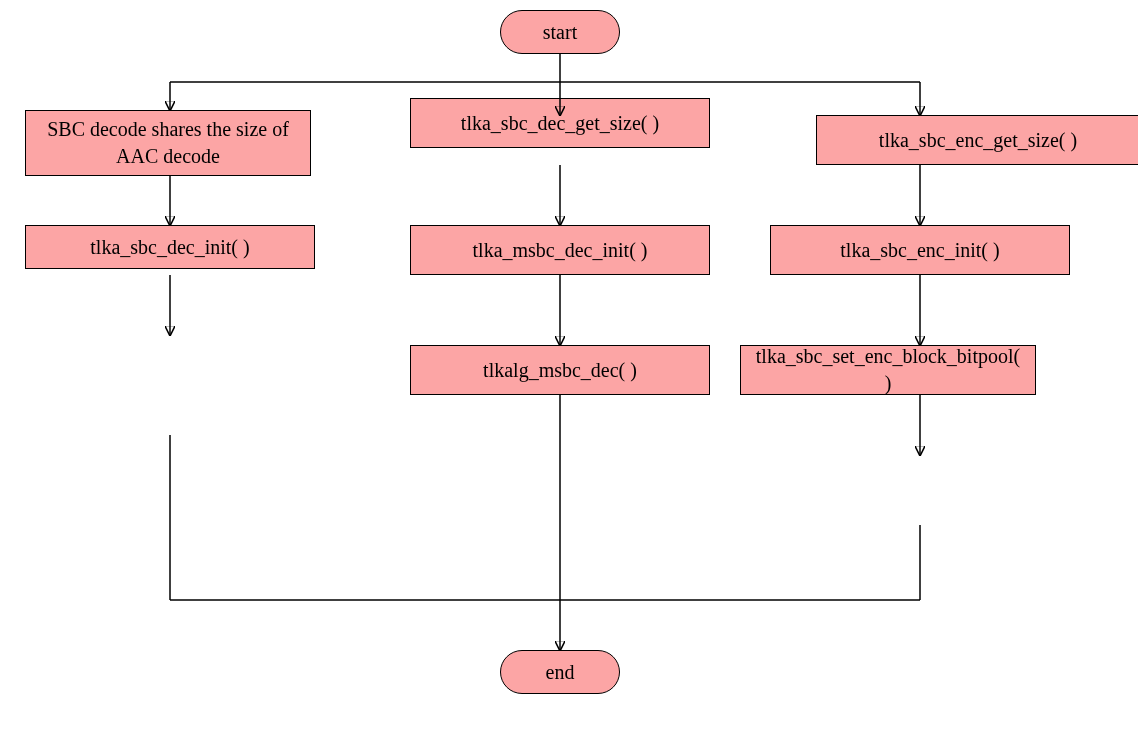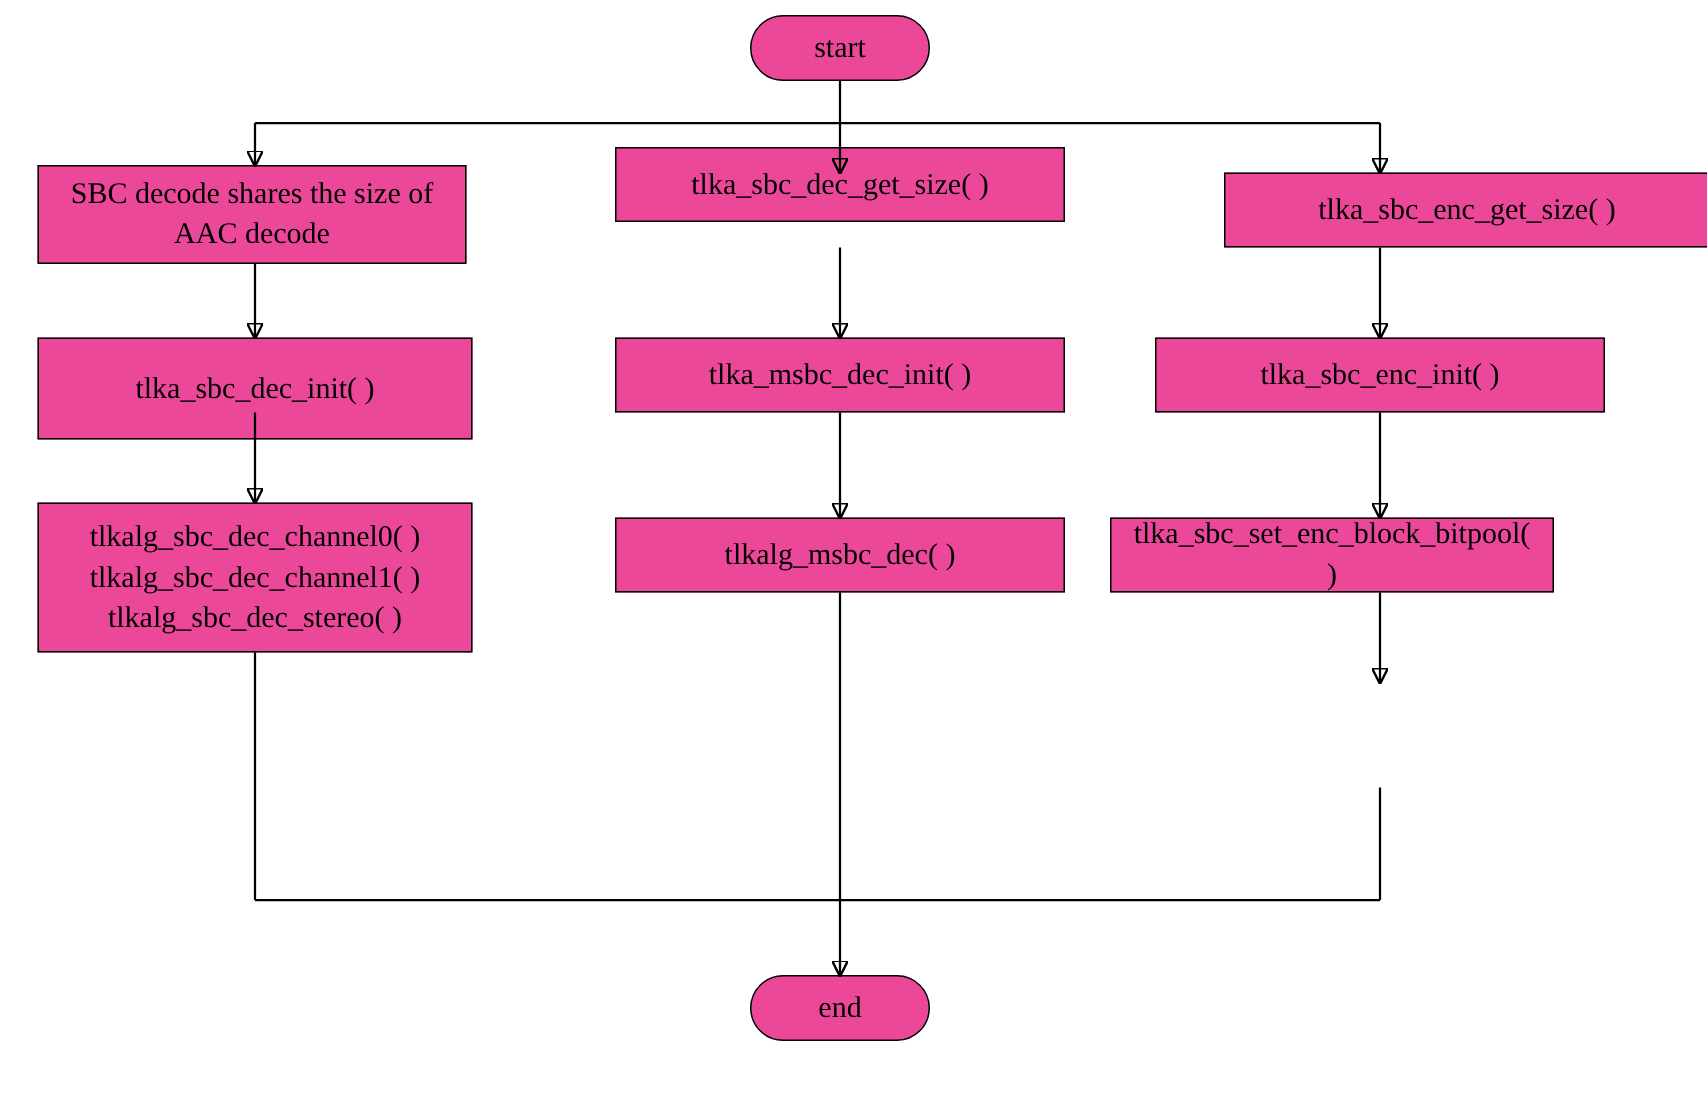--- a/index.html
+++ b/index.html
@@ -11,21 +11,21 @@
     color: #000;
   }
   .canvas {
     position: relative;
     width: 1138px;
     height: 745px;
   }
   .node {
     position: absolute;
     border: 1.5px solid #000;
-    background: #ec4899;
+    background: #fca5a5;
     display: flex;
     align-items: center;
     justify-content: center;
     text-align: center;
     line-height: 1.35;
     padding: 6px 10px;
     box-sizing: border-box;
   }
   .terminator {
     border-radius: 22px;
@@ -53,33 +53,26 @@
 <div class="canvas">
 
   <div class="node terminator" style="left:500px; top:10px; width:120px; height:44px;">start</div>
 
   <div class="node" style="left:25px;  top:110px; width:286px; height:66px;">SBC decode shares the size of AAC decode</div>
 
   <div class="node" style="left:410px; top:98px; width:300px; height:50px;">tlka_sbc_dec_get_size( )</div>
 
   <div class="node" style="left:770px; top:115px; width:324px; height:50px;margin-left:46px;">tlka_sbc_enc_get_size( )</div>
 
-  <div class="node" style="left:25px;  top:225px; width:290px; height:68px;">tlka_sbc_dec_init( )</div>
+  <div class="node" style="left:25px;  top:225px; width:290px; height:44px;">tlka_sbc_dec_init( )</div>
 
   <div class="node" style="left:410px; top:225px; width:300px; height:50px;">tlka_msbc_dec_init( )</div>
 
   <div class="node" style="left:770px; top:225px; width:300px; height:50px;">tlka_sbc_enc_init( )</div>
 
-  <div class="node multiline" style="left:25px; top:335px; width:290px; height:100px;">
-    <div>
-      <span>tlkalg_sbc_dec_channel0( )</span>
-      <span>tlkalg_sbc_dec_channel1( )</span>
-      <span>tlkalg_sbc_dec_stereo( )</span>
-    </div>
-  </div>
 
   <div class="node" style="left:410px; top:345px; width:300px; height:50px;">tlkalg_msbc_dec( )</div>
 
   <div class="node" style="left:740px; top:345px; width:296px; height:50px;">tlka_sbc_set_enc_block_bitpool( )</div>
 
 
   <div class="node terminator" style="left:500px; top:650px; width:120px; height:44px;">end</div>
 
   <svg class="edges">
     <defs>

